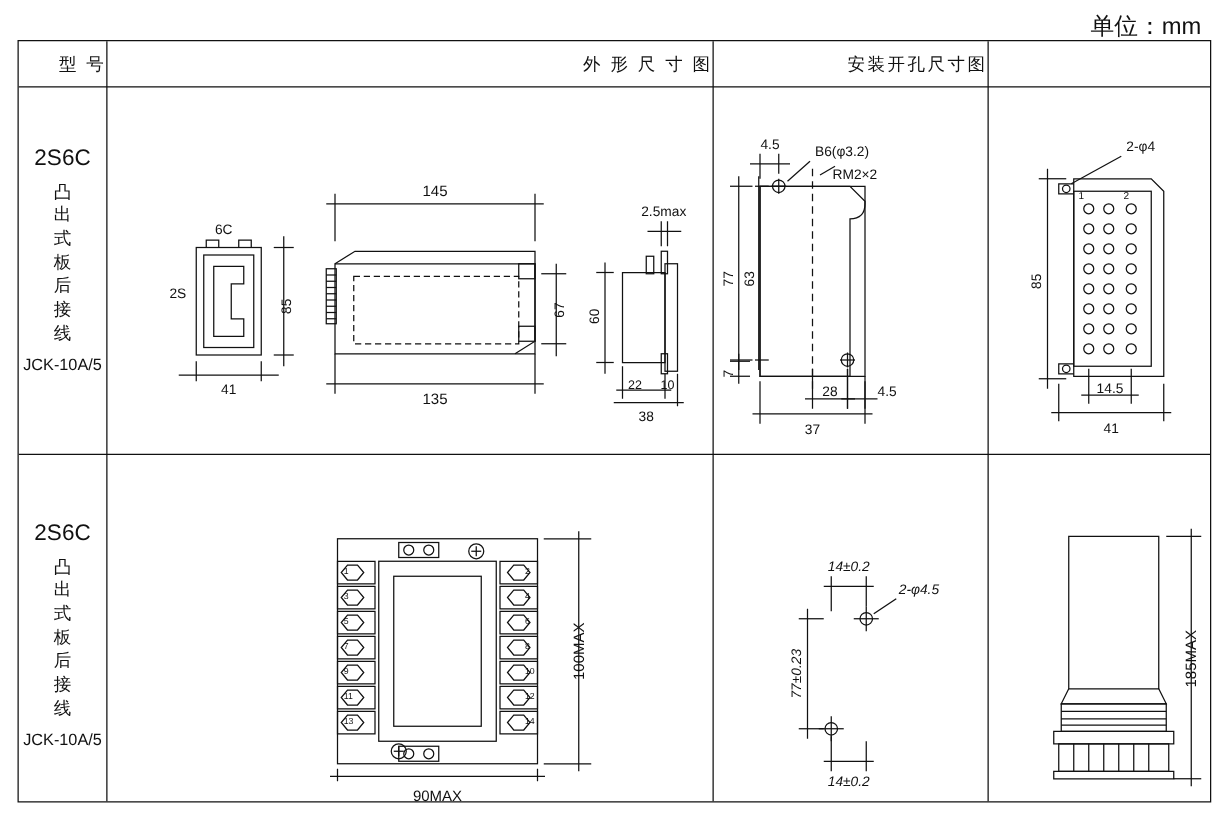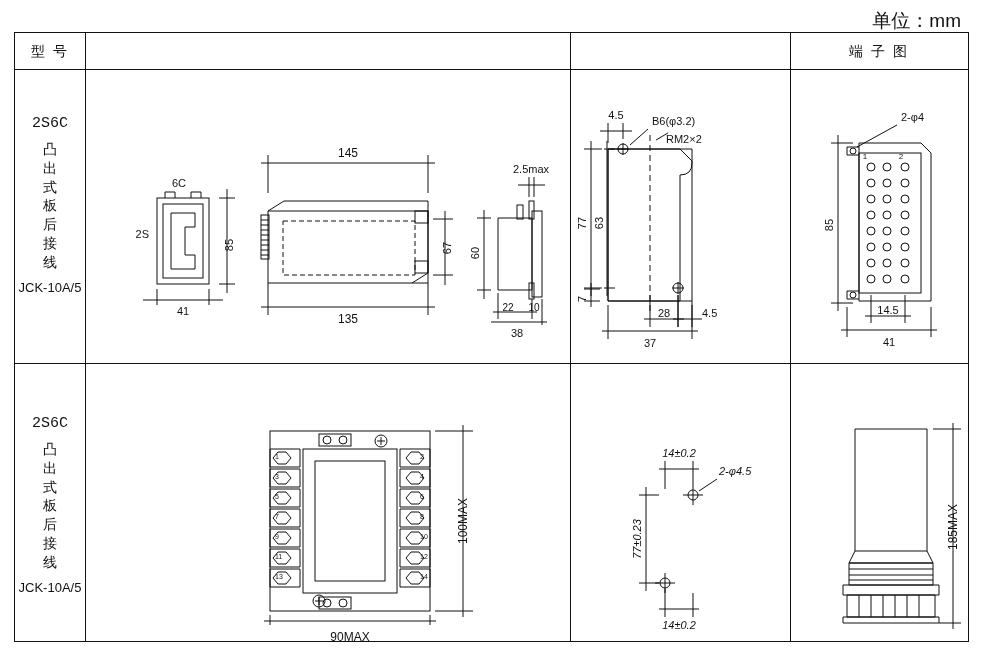--- a/index.html
+++ b/index.html
@@ -6,24 +6,24 @@
   body{width:983px;height:659px;font-family:"Liberation Sans","DejaVu Sans",sans-serif;color:#111;position:relative;overflow:hidden;}
 
   .unit{position:absolute;right:22px;top:8px;font-size:19px;}
 
   .table{position:absolute;left:14px;top:32px;width:955px;height:610px;border:1px solid #111;box-sizing:border-box;}
 
   
   .vline{position:absolute;top:0;bottom:0;width:1px;background:#111;}
   .hline{position:absolute;left:0;right:0;height:1px;background:#111;}
 
-  .hdr{position:absolute;top:0;height:36px;line-height:36px;text-align:center;font-size:14px;letter-spacing:2px;}
+  .hdr{position:absolute;top:0;height:36px;line-height:36px;text-align:right;font-size:14px;letter-spacing:2px;}
 
   .rowlabel{position:absolute;width:70px;text-align:center;font-size:14px;line-height:1.25;}
-  .rowlabel .model{font-size:15px;margin-bottom:6px;font-family:Liberation Mono, monospace;}
+  .rowlabel .model{font-size:18px;margin-bottom:6px;}
   .rowlabel .vert{font-size:14px;line-height:1.35;}
   .rowlabel .code{font-size:13px;margin-top:8px;letter-spacing:0;}
 
   .cell{position:absolute;}
   svg{display:block;overflow:visible;}
   text{font-family:"Liberation Sans","DejaVu Sans",sans-serif;}
 </style>
 </head>
 <body>
 
@@ -33,21 +33,22 @@
 
   <div class="hline" style="top:36px;"></div>
 
   <div class="hline" style="top:330px;"></div>
 
   <div class="vline" style="left:70px;"></div>
   <div class="vline" style="left:555px;"></div>
   <div class="vline" style="left:775px;"></div>
 
   <div class="hdr" style="left:0;width:70px;">型 号</div>
-  <div class="hdr" style="left:775px;width:178px;">端 子 图</div>
+  <div class="hdr" style="left:70px;width:485px;">外 形 尺 寸 图</div>
+  <div class="hdr" style="left:555px;width:220px;">安装开孔尺寸图</div>
 
   <div class="rowlabel" style="left:0;top:82px;">
     <div class="model">2S6C</div>
     <div class="vert">
       凸<br>出<br>式<br>板<br>后<br>接<br>线
     </div>
     <div class="code">JCK-10A/5</div>
   </div>
 
   <div class="cell" style="left:78px;top:60px;">

